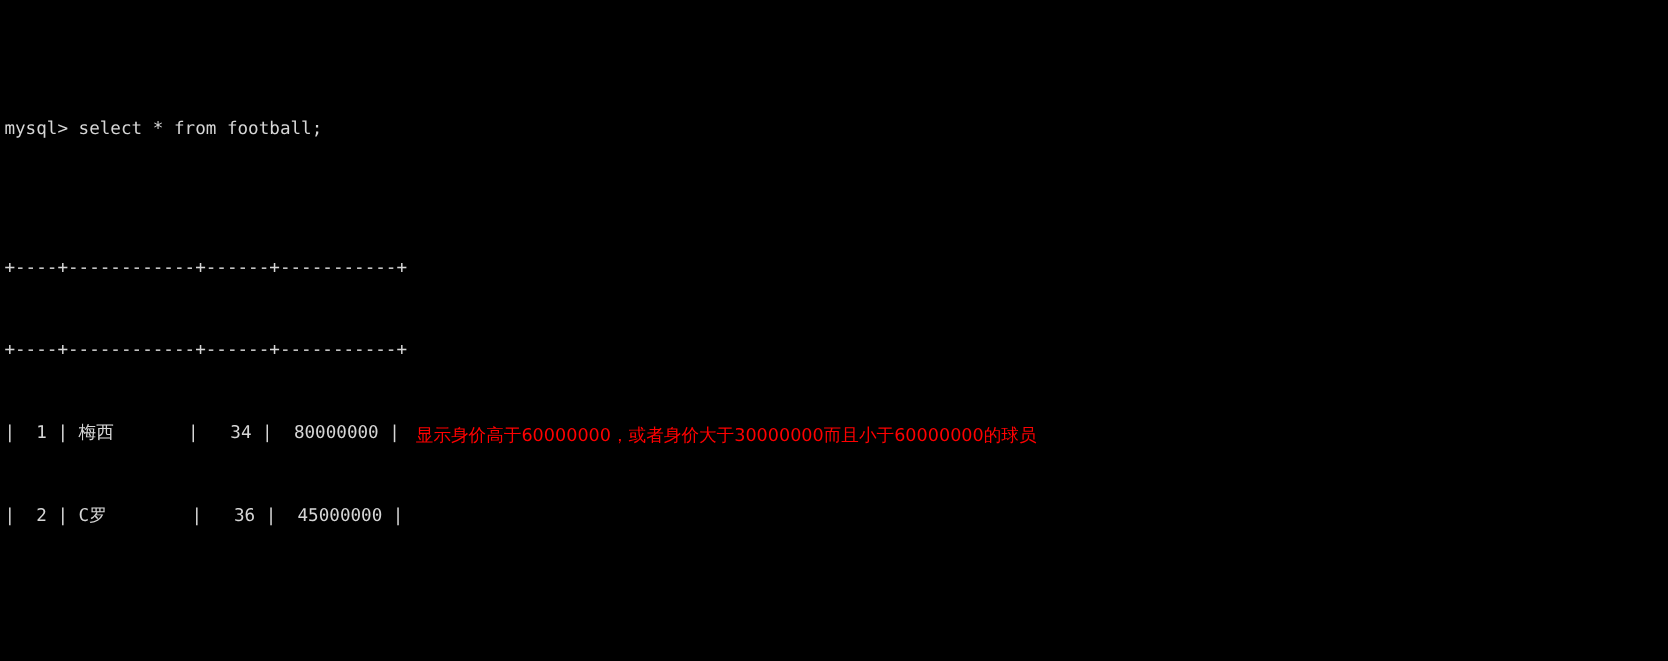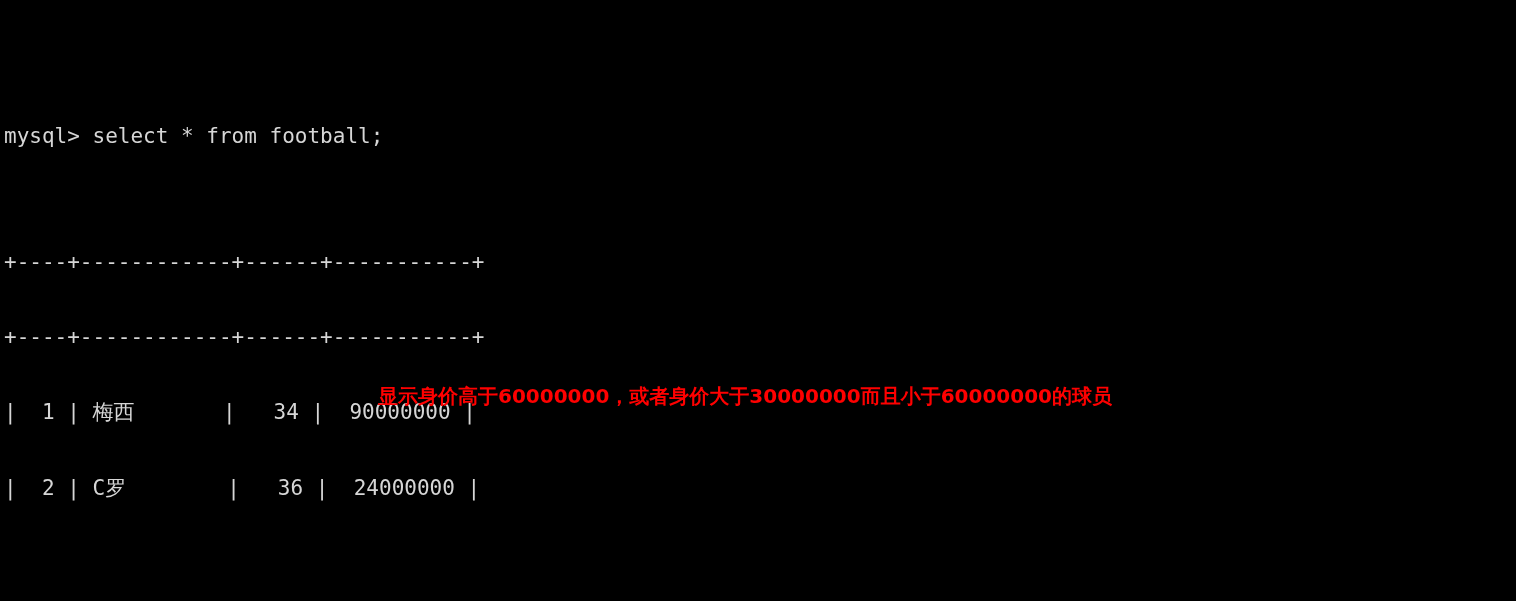--- a/index.html
+++ b/index.html
@@ -17,63 +17,62 @@
 
   #terminal {
     position: absolute;
     left: 0;
     top: 0;
     width: 1516px;
     height: 479px;
     background: #000000;
     color: #d6d6d6;
     font-family: "DejaVu Sans Mono", "Liberation Mono", monospace;
-    font-size: 21px;
+    font-size: 16px;
     line-height: 25.1px;
     padding: 4px 0 0 4px;
     box-sizing: border-box;
     white-space: pre;
     letter-spacing: 0px;
-    margin-top: 20px;
   }
 
   .line {
     height: 25.1px;
     white-space: pre;
     font-family: "DejaVu Sans Mono", "Liberation Mono", monospace;
     color: #d6d6d6;
   }
 
   
   .annotation {
     position: absolute;
     left: 378px;
     top: 382px;
     color: #ff0000;
     font-family: "DejaVu Sans", "Liberation Sans", sans-serif;
-    font-size: 20px;
+    font-size: 16px;
     line-height: 28px;
-    font-weight: 700;
+    font-weight: 400;
     white-space: pre;
     letter-spacing: 0px;
   }
 </style>
 </head>
 <body>
 
 <div id="terminal">
 
   
   <div class="line"><span>mysql&gt; </span><span>select * from football;</span></div>
 
   
   <div class="line">+----+------------+------+-----------+</div>
   <div class="line">+----+------------+------+-----------+</div>
-  <div class="line">|  1 | 梅西       |   34 |  90000000 |</div>
-  <div class="line">|  2 | C罗        |   36 |  24000000 |</div>
+  <div class="line">|  1 | 梅西       |   34 |  80000000 |</div>
+  <div class="line">|  2 | C罗        |   36 |  45000000 |</div>
   
   
   
   
   
   
 
   
 
   

